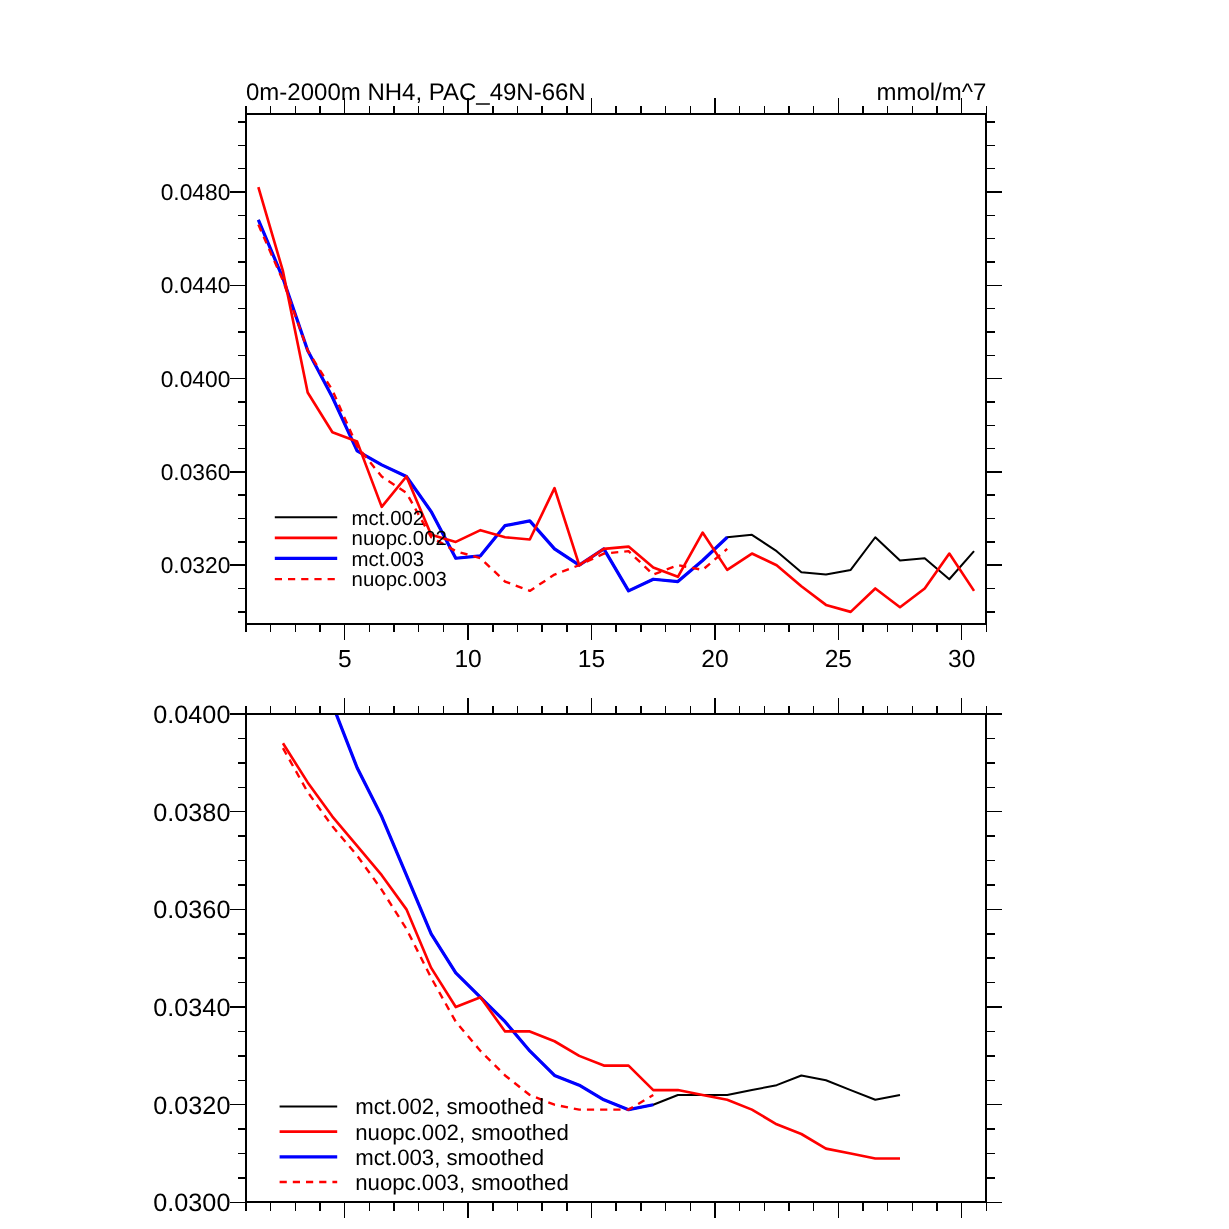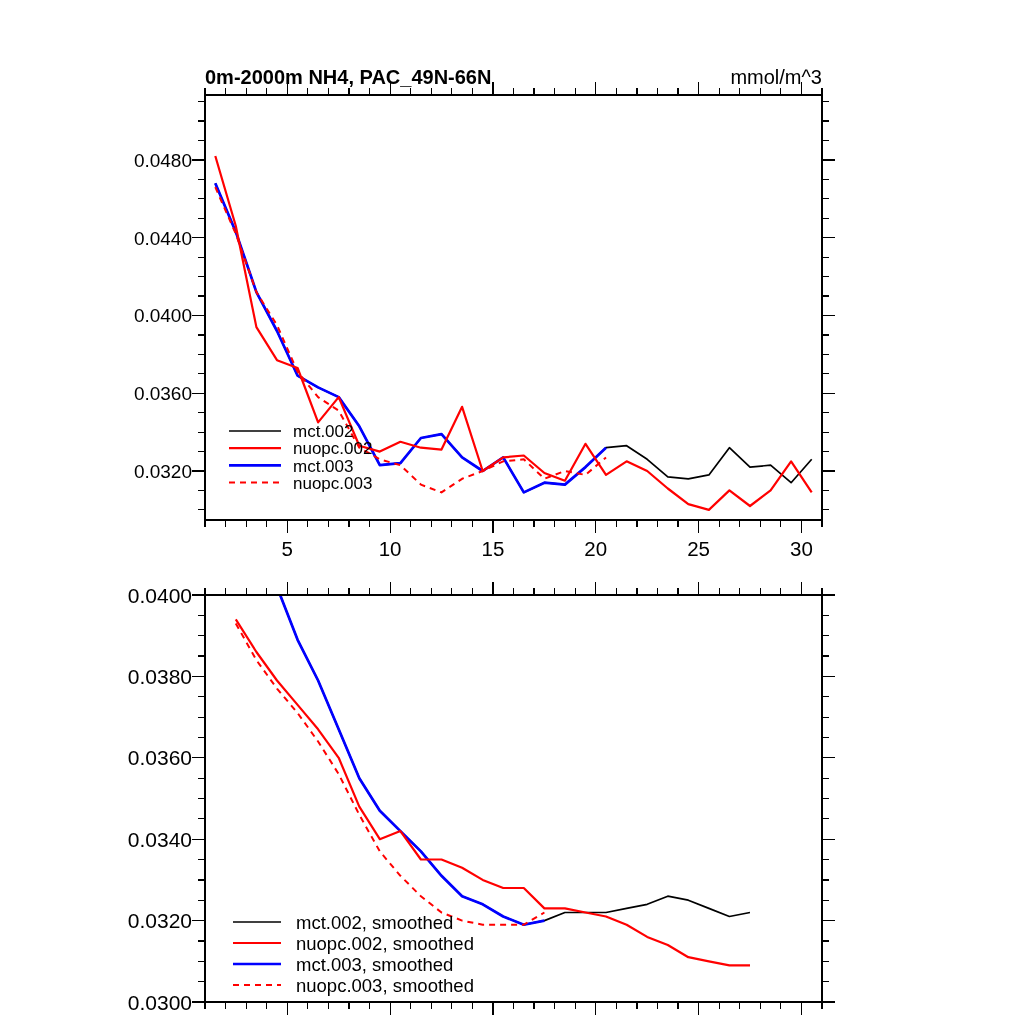--- a/index.html
+++ b/index.html
@@ -1,28 +1,28 @@
 <!DOCTYPE html>
 <html><head>
 <meta charset="utf-8">
 <style>
   html,body{margin:0;padding:0;background:#ffffff;}
   body{width:1024px;height:1024px;position:relative;overflow:hidden;
        font-family:"Liberation Sans",sans-serif;color:#000;}
   .hdr{position:absolute;top:66px;font-size:20px;line-height:22px;white-space:pre;}
-  #chart-title{left:205px;font-weight:bold;}
+  #chart-title{left:205px;}
   #chart-units{left:622px;width:200px;text-align:right;}
   svg{position:absolute;left:0;top:0;}
   svg text{font-family:"Liberation Sans",sans-serif;}
 </style>
 </head>
 <body>
 
 <div class="hdr" id="chart-title">0m-2000m NH4, PAC_49N-66N</div>
-<div class="hdr" id="chart-units">mmol/m^3</div>
+<div class="hdr" id="chart-units">mmol/m^7</div>
 <svg id="plot" width="1024" height="1024" viewBox="0 0 1024 1024">
     <g>
       <clipPath id="clip-0">
         <rect x="205" y="95" width="617" height="425"></rect>
       </clipPath>
       <g clip-path="url(#clip-0)">
         <polyline points="215.3,183.3 235.8,231.9 256.4,292.1 277.0,331.0 297.6,375.7 318.1,387.4 338.7,397.1 359.3,426.3 379.8,465.2 400.4,463.2 420.9,438.0 441.5,434.1 462.1,457.4 482.7,471.0 503.2,457.4 523.8,492.4 544.4,482.7 564.9,484.6 585.5,467.1 606.0,447.7 626.6,445.7 647.2,459.3 667.8,476.8 688.3,478.8 708.9,474.9 729.4,447.7 750.0,467.1 770.6,465.2 791.1,482.7 811.7,459.3" fill="none" stroke="#000000" stroke-width="1.7" stroke-linejoin="round"></polyline>
         <polyline points="215.3,183.3 235.8,231.9 256.4,292.1 277.0,331.0 297.6,375.7 318.1,387.4 338.7,397.1 359.3,426.3 379.8,465.2 400.4,463.2 420.9,438.0 441.5,434.1 462.1,457.4 482.7,471.0 503.2,457.4 523.8,492.4 544.4,482.7 564.9,484.6 585.5,467.1 606.0,447.7" fill="none" stroke="#0000ff" stroke-width="2.7" stroke-linejoin="round"></polyline>
         <polyline points="215.3,156.0 235.8,226.0 256.4,327.1 277.0,360.2 297.6,368.0 318.1,422.4 338.7,397.1 359.3,445.7 379.8,451.6 400.4,441.8 420.9,447.7 441.5,449.6 462.1,406.8 482.7,471.0 503.2,457.4 523.8,455.5 544.4,473.0 564.9,480.7 585.5,443.8 606.0,474.9 626.6,461.3 647.2,471.0 667.8,488.5 688.3,504.1 708.9,509.9 729.4,490.4 750.0,506.0 770.6,490.4 791.1,461.3 811.7,492.4" fill="none" stroke="#ff0000" stroke-width="2.2" stroke-linejoin="round"></polyline>
         <polyline points="215.3,187.2 235.8,233.8 256.4,292.1 277.0,325.2 297.6,371.9 318.1,397.1 338.7,410.7 359.3,447.7 379.8,459.3 400.4,465.2 420.9,484.6 441.5,492.4 462.1,478.8 482.7,471.0 503.2,461.3 523.8,459.3 544.4,478.8 564.9,471.0 585.5,474.9 606.0,457.4" fill="none" stroke="#ff0000" stroke-width="2" stroke-dasharray="6,5" stroke-linejoin="round"></polyline>

